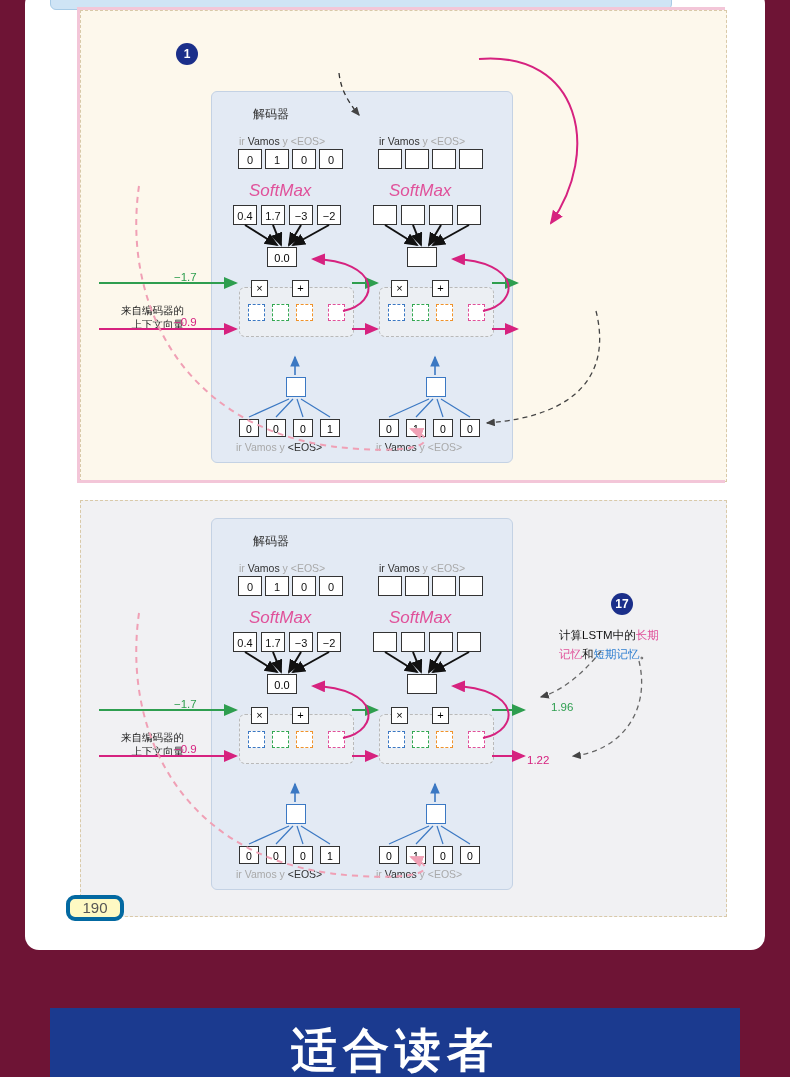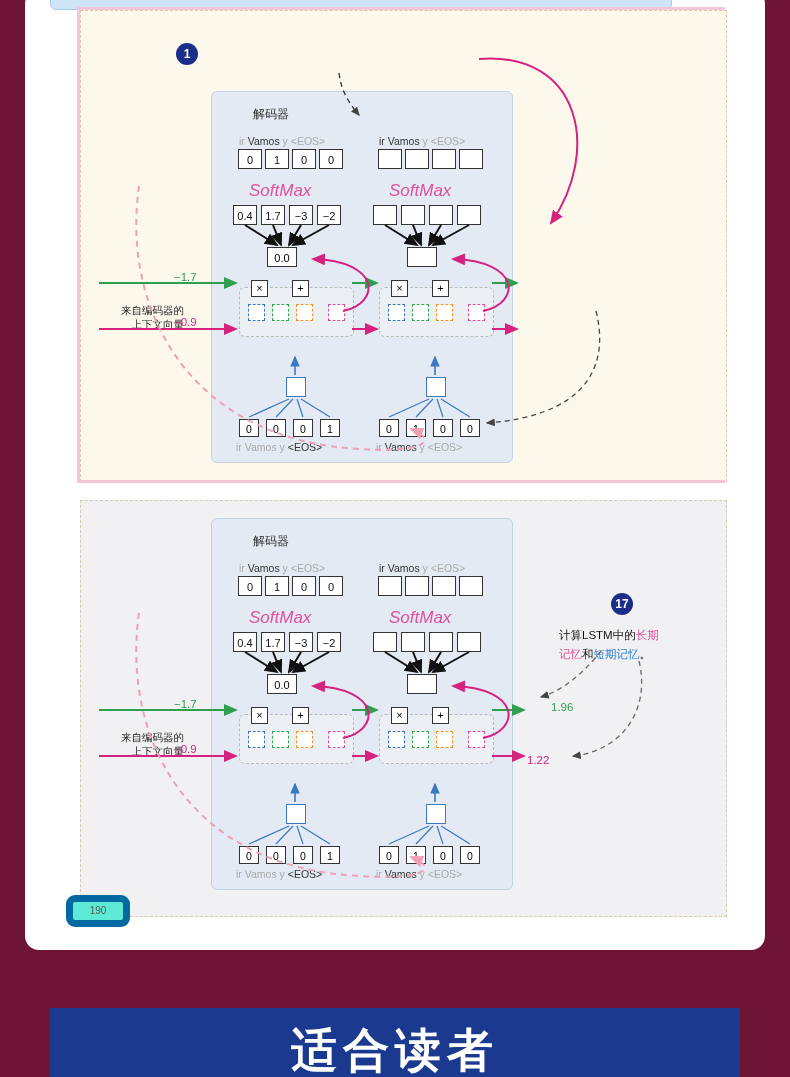--- a/index.html
+++ b/index.html
@@ -95,22 +95,22 @@
     position:absolute;width:22px;height:22px;border-radius:50%;
     background:#1b2f8a;color:#fff;font-size:12px;line-height:22px;text-align:center;font-weight:bold;
   }
   .steptext{position:absolute;font-size:12px;color:#111;line-height:20px;}
   .note{position:absolute;font-size:11.5px;color:#111;line-height:19px;}
   .pink{color:#e0519a;}
   .blue{color:#2f7fd0;}
 
   .pagenum{
     position:absolute;left:66px;top:895px;width:50px;height:18px;
-    border:7px solid #0369a1;border-radius:9px;background:#5eead4;
-    font-size:10px;line-height:18px;text-align:center;color:#555;
+    border:4px solid #0369a1;border-radius:9px;background:#fef9c3;
+    font-size:15px;line-height:18px;text-align:center;color:#555;
   }
 
   
   #band{
     position:absolute;left:50px;top:1008px;width:690px;height:69px;background:#1b3a8f;
   }
   #bandtext{
     position:absolute;left:0;top:1020px;width:790px;text-align:center;
     font-size:46px;font-weight:bold;color:#fff;letter-spacing:6px;
     font-family:"DejaVu Sans", sans-serif;

